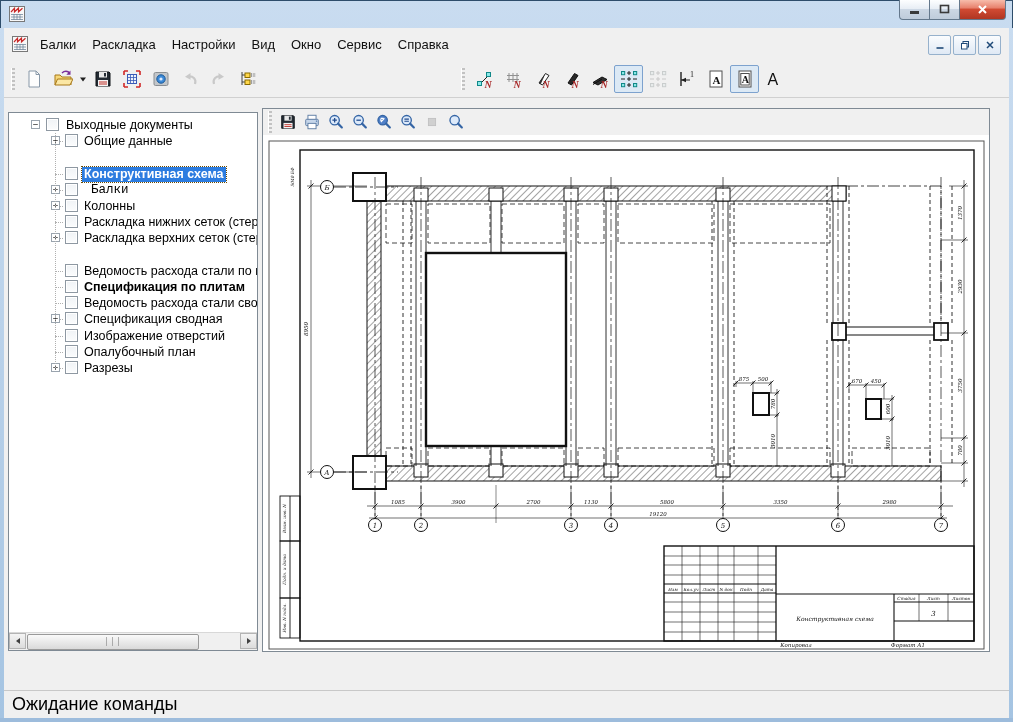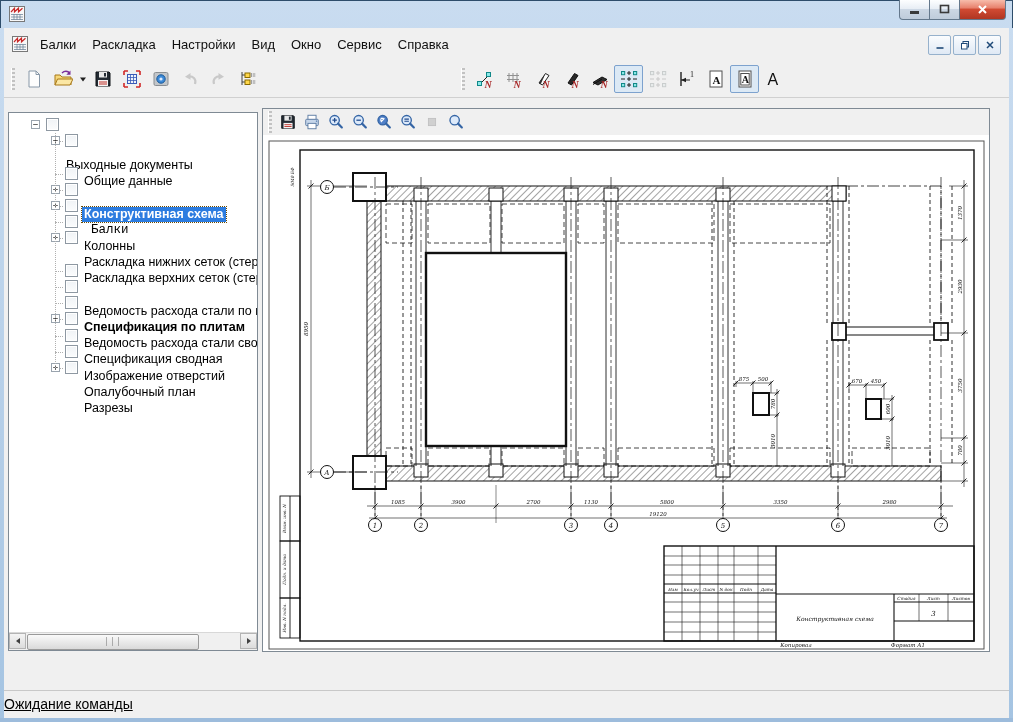--- a/index.html
+++ b/index.html
@@ -38,21 +38,21 @@
   .tb-btn.pressed{background:#dce9f5;border:1px solid #7da2ce;}
   .tb-btn.disabled{filter:grayscale(85%);opacity:.55;}
   .tb-drop{width:11px;height:26px;display:flex;align-items:center;justify-content:center;}
   .tb-drop svg{width:8px;height:16px;display:block;}
   
   .tree-panel{position:absolute;left:4px;top:84px;width:250px;height:539px;background:#fff;border:1px solid #7f8a94;box-sizing:border-box;overflow:hidden;}
   #tree{position:absolute;left:0;top:0;right:0;bottom:17px;overflow:hidden;}
   .trow{position:absolute;left:0;height:16px;width:100%;font-size:12.5px;white-space:nowrap;}
   .exp{position:absolute;top:3px;width:9px;height:9px;box-sizing:border-box;border:1px solid #9aa4ae;background:#fff;font:9px/7px "DejaVu Sans Mono",monospace;text-align:center;color:#303030;}
   .cb{position:absolute;top:1px;width:13px;height:13px;box-sizing:border-box;border:1px solid #8e98a2;background:linear-gradient(180deg,#f0f3f6,#fbfcfd);box-shadow:inset 0 0 0 1px #fff;}
-  .lbl{position:absolute;top:1px;line-height:15px;padding:0 2px;color:#000;margin-top:40px;}
+  .lbl{position:absolute;top:1px;line-height:15px;padding:0 2px;color:#000;}
   .lbl.sel{background:#2c7ce0;color:#fff;font-weight:bold;outline:1px dotted #6b4a00;}
   .hconn{position:absolute;left:46px;top:8px;width:8px;border-top:1px dotted #b0b0b0;}
   .vconn{position:absolute;left:46px;width:0;border-left:1px dotted #b0b0b0;}
   
   .hscroll{position:absolute;left:0;right:0;bottom:0;height:17px;background:#f0f0f0;border-top:1px solid #d8d8d8;}
   .sb-btn{position:absolute;top:0;width:17px;height:16px;background:linear-gradient(180deg,#f4f4f4,#dcdcdc);border:1px solid #b4b4b4;box-sizing:border-box;display:flex;align-items:center;justify-content:center;}
   .sb-btn.left{left:0;}
   .sb-btn.right{right:0;}
   .tri-l{width:0;height:0;border-top:3.5px solid transparent;border-bottom:3.5px solid transparent;border-right:4px solid #404040;}
   .tri-r{width:0;height:0;border-top:3.5px solid transparent;border-bottom:3.5px solid transparent;border-left:4px solid #404040;}
@@ -70,21 +70,21 @@
   .tbtxt{font:italic 4.3px "DejaVu Serif",serif;fill:#111;text-anchor:middle;}
   .tbtxt2{font:italic 6px "DejaVu Serif",serif;fill:#111;text-anchor:middle;}
   .tbtxt3{font:italic 5.5px "DejaVu Serif",serif;fill:#111;text-anchor:middle;}
   
   .tabbar{position:absolute;left:0;top:636px;width:1005px;height:26px;background:#f0f0f0;border-top:1px solid #8c8c8c;}
   .doc-tab{position:absolute;left:14px;top:0;height:22px;border:1px solid #6a6a6a;border-top:none;border-radius:0 0 12px 3px;background:#f3f3f3;display:flex;align-items:center;padding:0 12px 0 6px;gap:4px;}
   .doc-tab svg{width:15px;height:15px;display:block;}
   .doc-tab span{font-size:12.5px;color:#000;}
   
   .statusbar{position:absolute;left:0;top:662px;width:1005px;height:28px;background:#f0f0f0;border-top:1px solid #c8c8c8;}
-  .statusbar span{display:inline-block;line-height:26px;font-size:14px;color:#000;text-decoration:underline;}
+  .statusbar span{display:inline-block;margin-left:8px;line-height:26px;font-size:18px;color:#000;}
   
   .edge{position:absolute;background:linear-gradient(180deg,#c9dcf0,#a5c4e2);}
   .edge.l{left:0;top:28px;width:4px;height:690px;}
   .edge.r{right:0;top:28px;width:4px;height:690px;}
   .edge.b{left:0;top:718px;width:1013px;height:4px;background:#9dbcdc;}
 </style>
 </head>
 <body>
 
 <div class="window">

